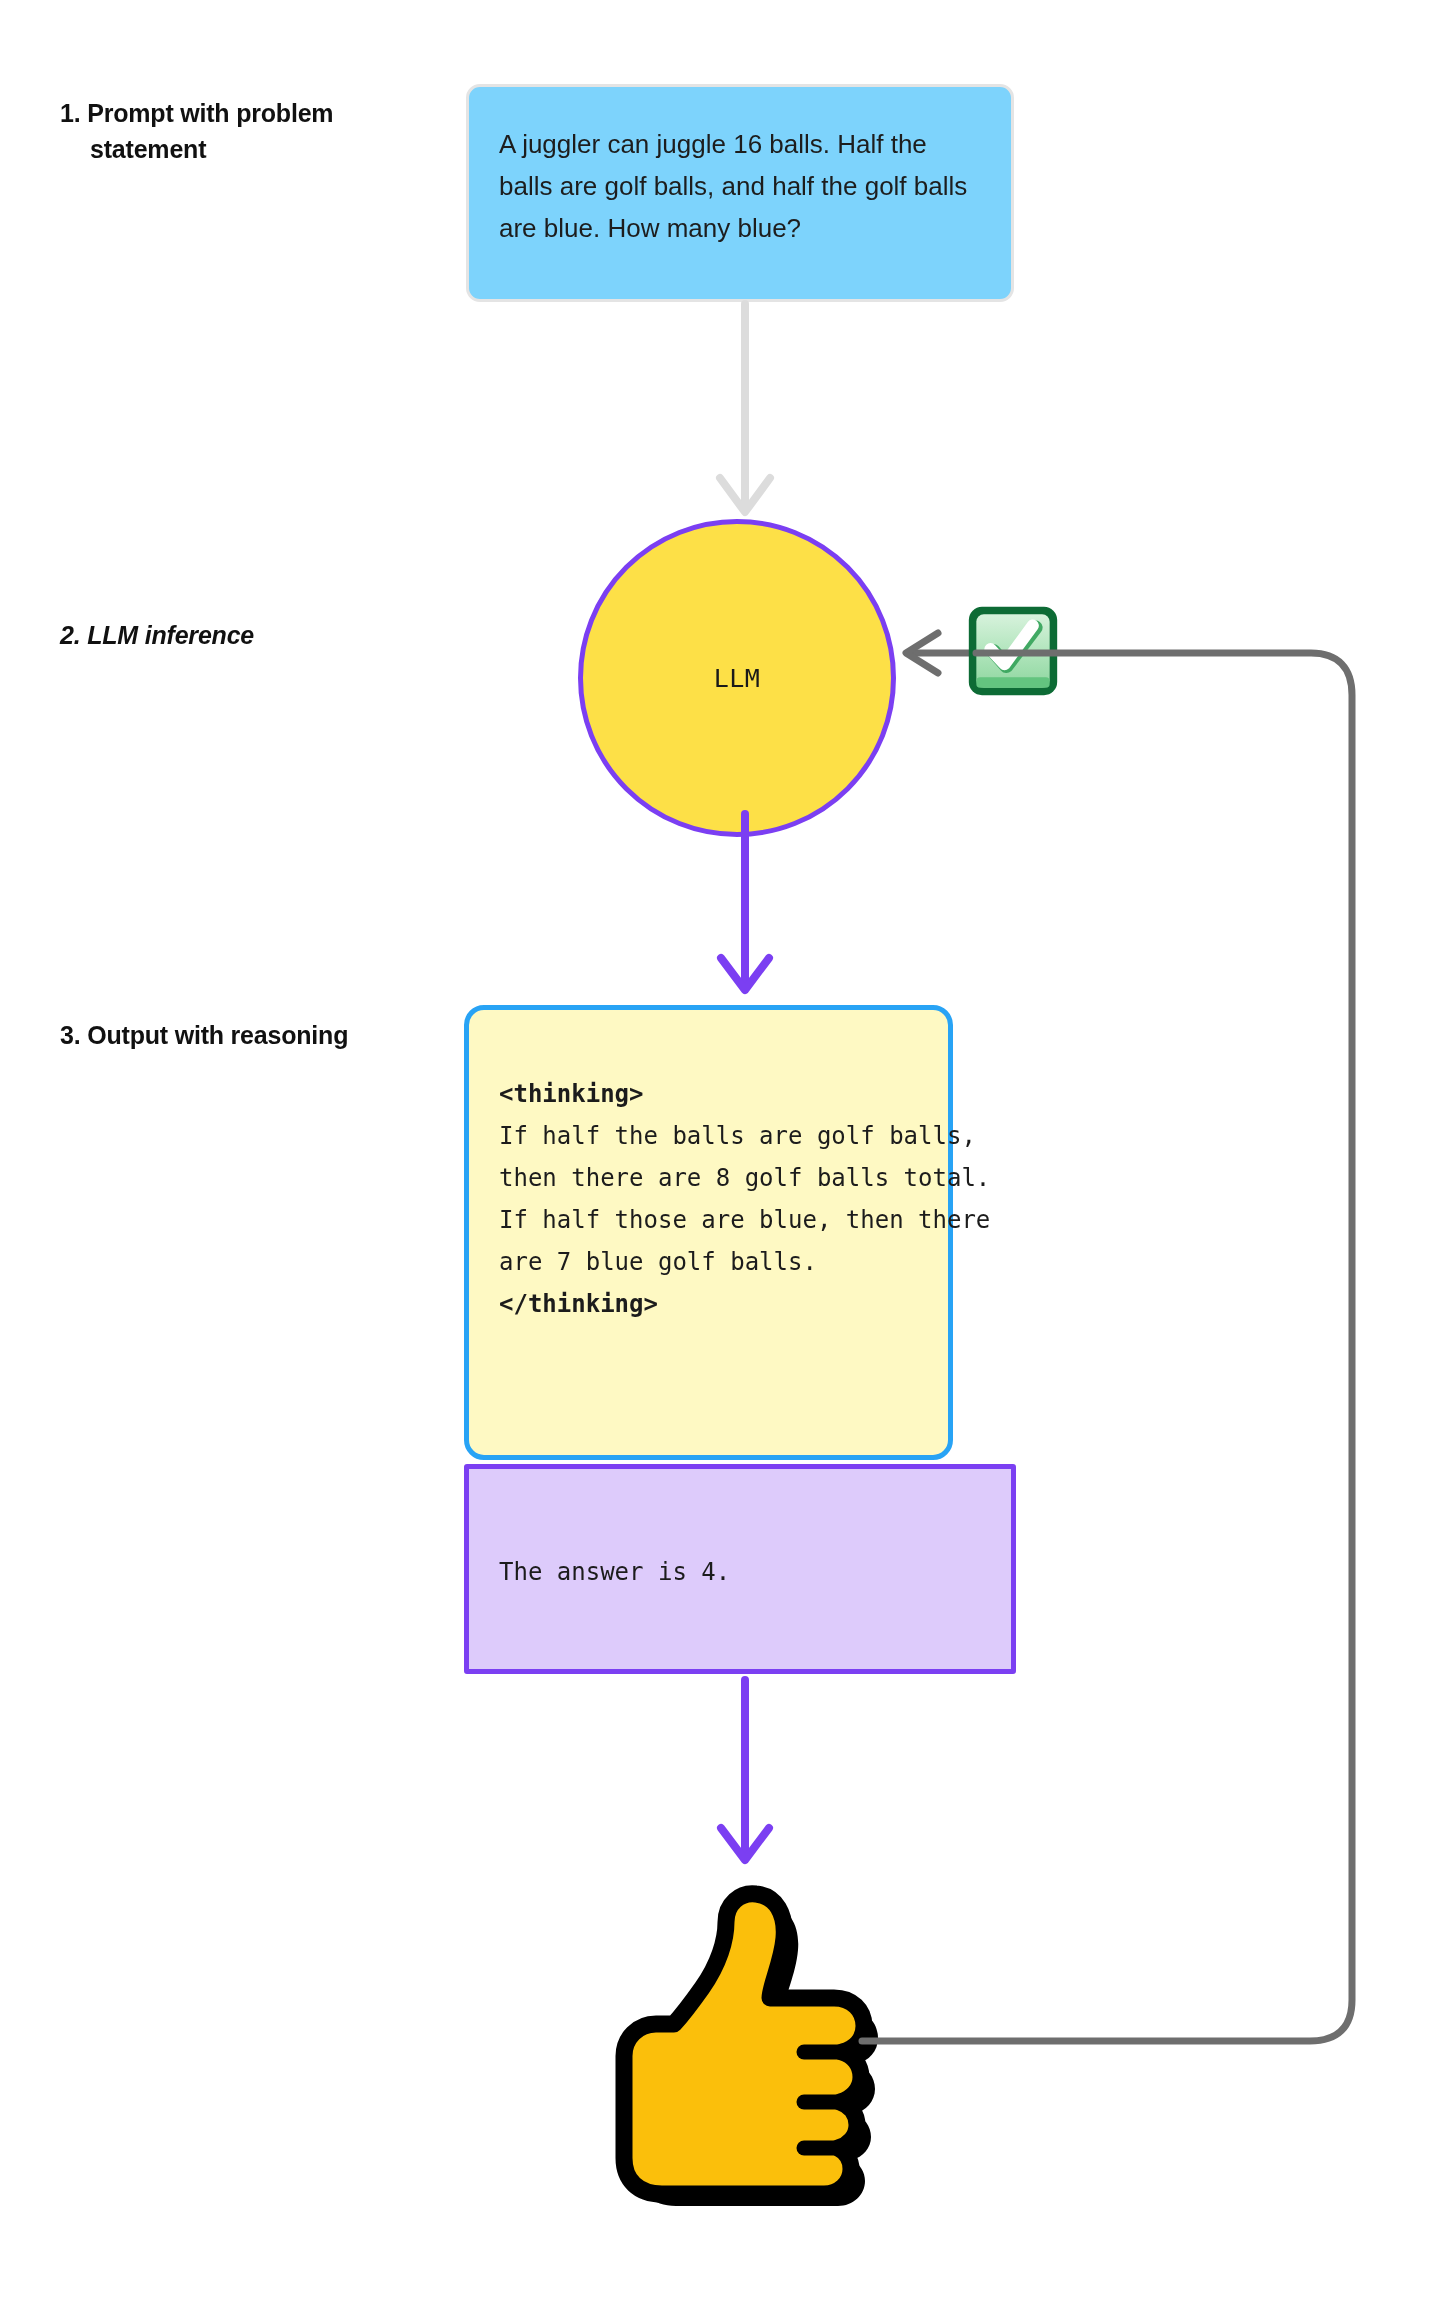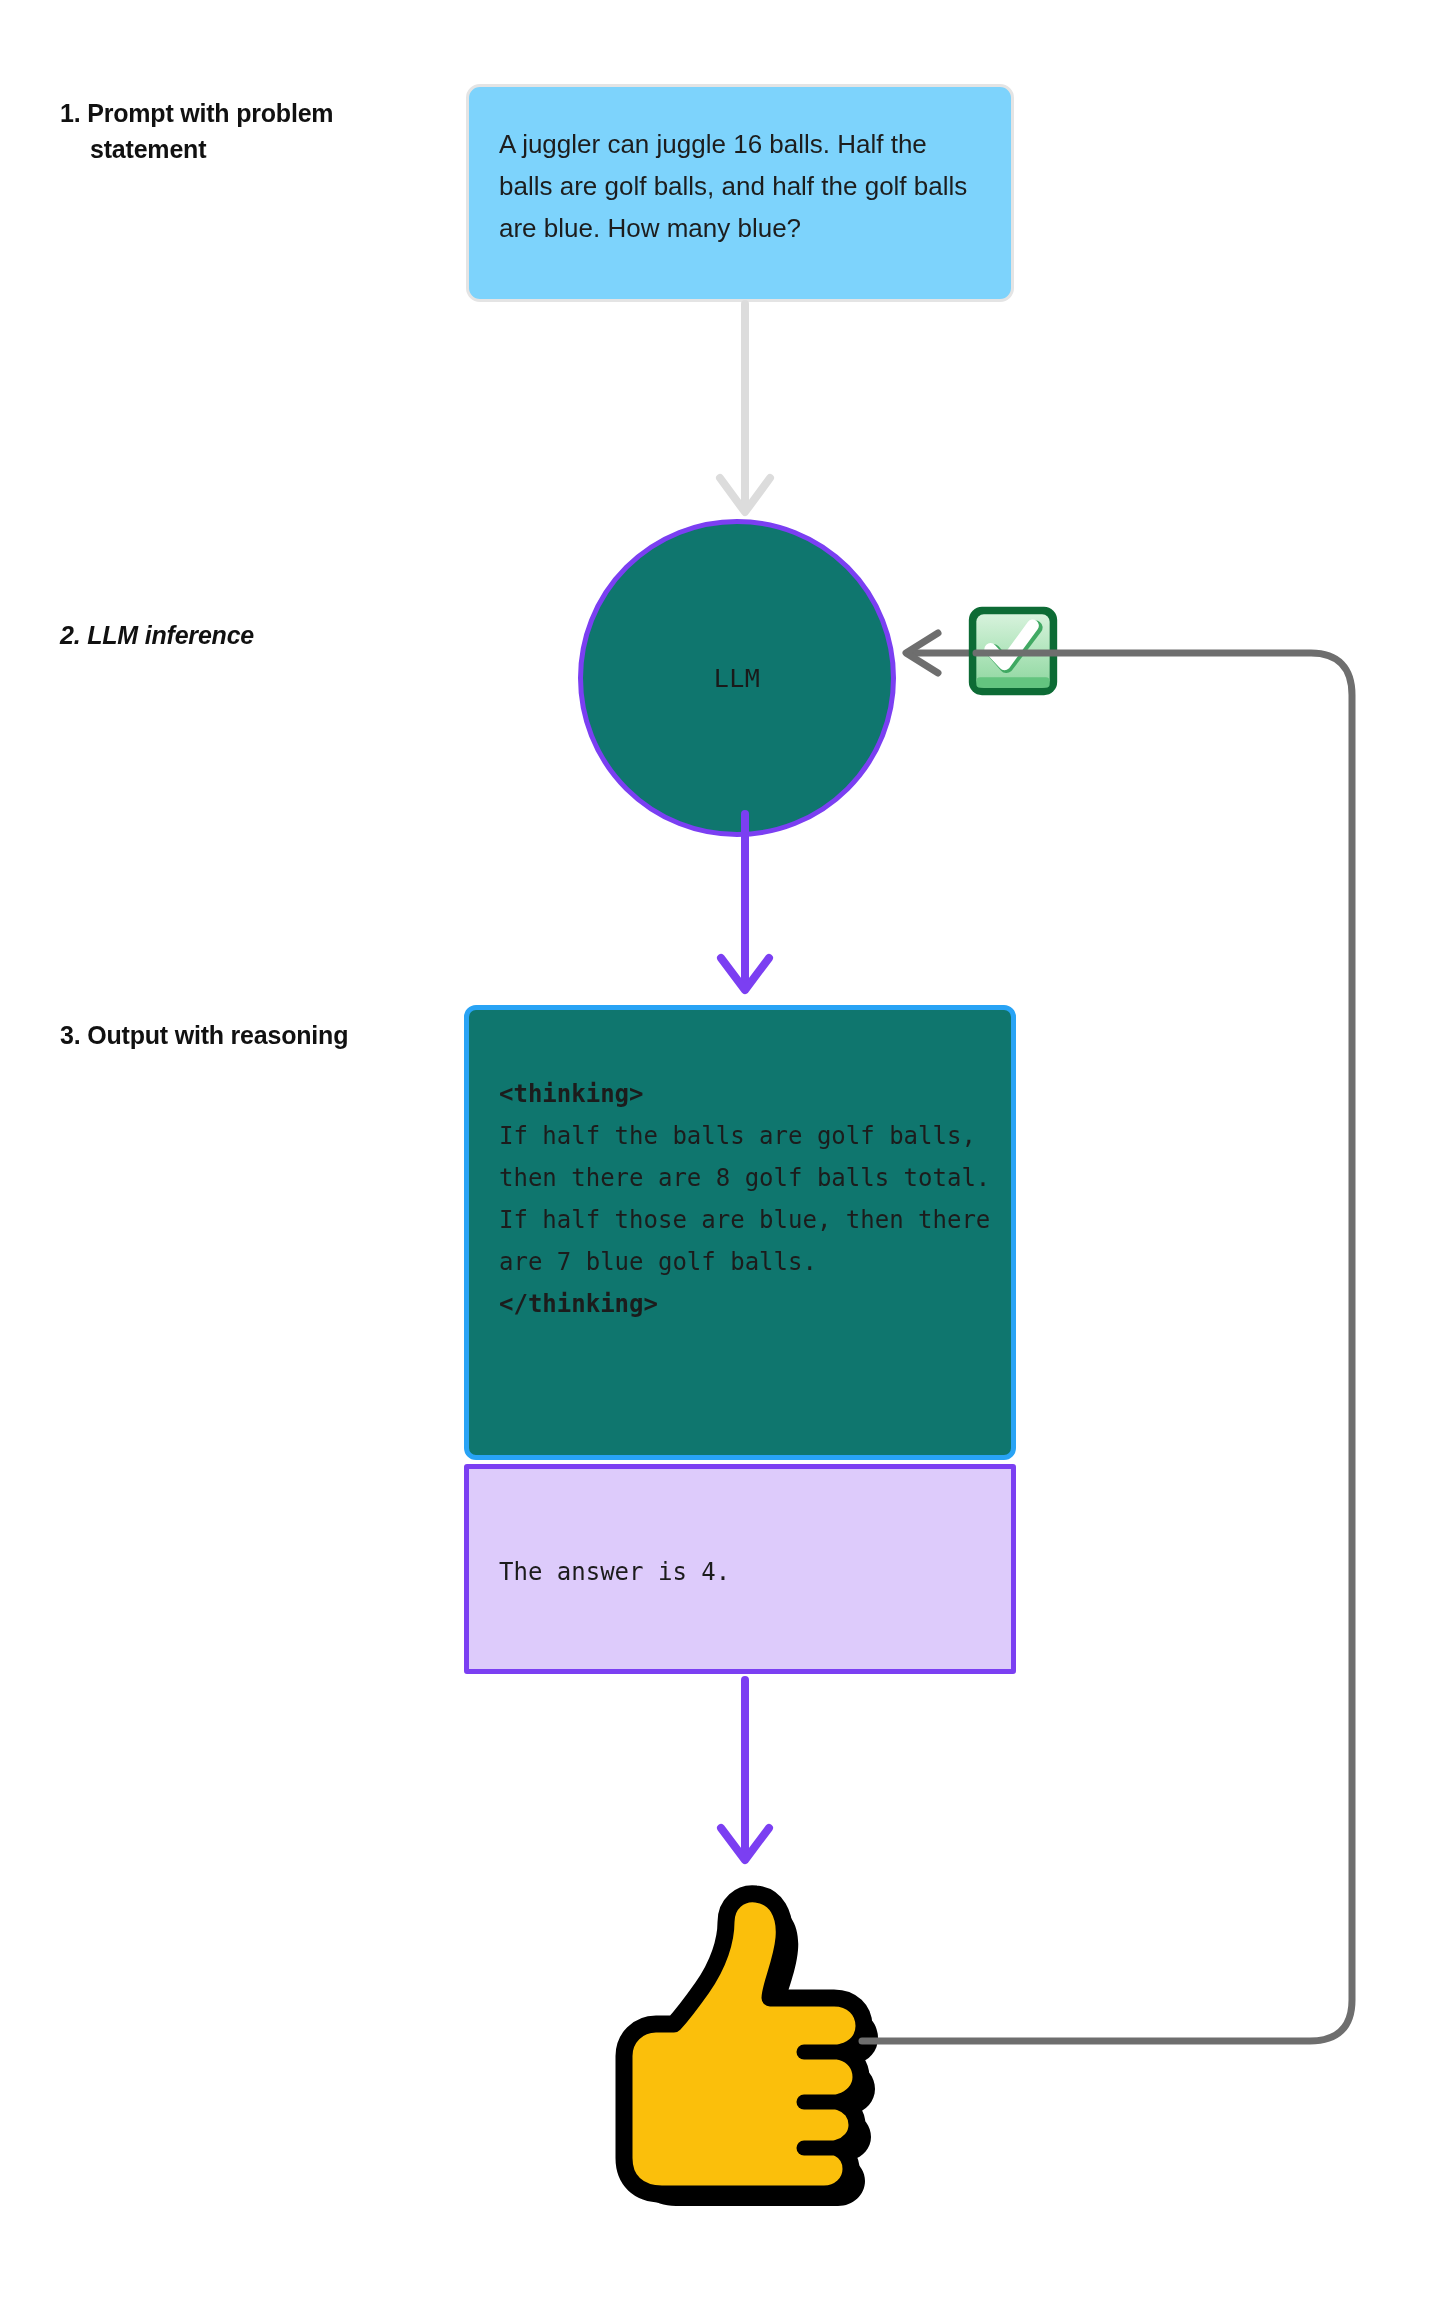--- a/index.html
+++ b/index.html
@@ -52,21 +52,21 @@
 
   
   .arrow-svg{position:absolute;overflow:visible;}
 
   
   #llm-circle{
     position:absolute;
     left:578px;top:519px;
     width:318px;height:318px;
     border-radius:50%;
-    background:#0f766e;
+    background:#fde047;
     border:5px solid #7b3ff2;
     box-sizing:border-box;
   }
   #llm-label{
     position:absolute;
     left:0;top:0;width:100%;height:100%;
     display:flex;align-items:center;justify-content:center;
     font-family:"DejaVu Sans Mono", monospace;
     font-size:25px;
     color:#1a1a1a;
@@ -77,24 +77,24 @@
   #check-badge{
     position:absolute;
     left:966px;top:604px;
     width:94px;height:94px;
   }
 
   
   #thinking-box{
     position:absolute;
     left:464px;top:1005px;
-    width:552px;height:455px;
-    background:#0f766e;
+    width:489px;height:455px;
+    background:#fef9c3;
     border:5px solid #28a3f5;
-    border-radius:12px;
+    border-radius:20px;
     box-sizing:border-box;
   }
   #thinking-text{
     position:absolute;
     left:30px;top:63px;
     width:492px;
     font-family:"DejaVu Sans Mono", monospace;
     font-size:24px;
     line-height:1.75;
     color:#1c1c1c;

